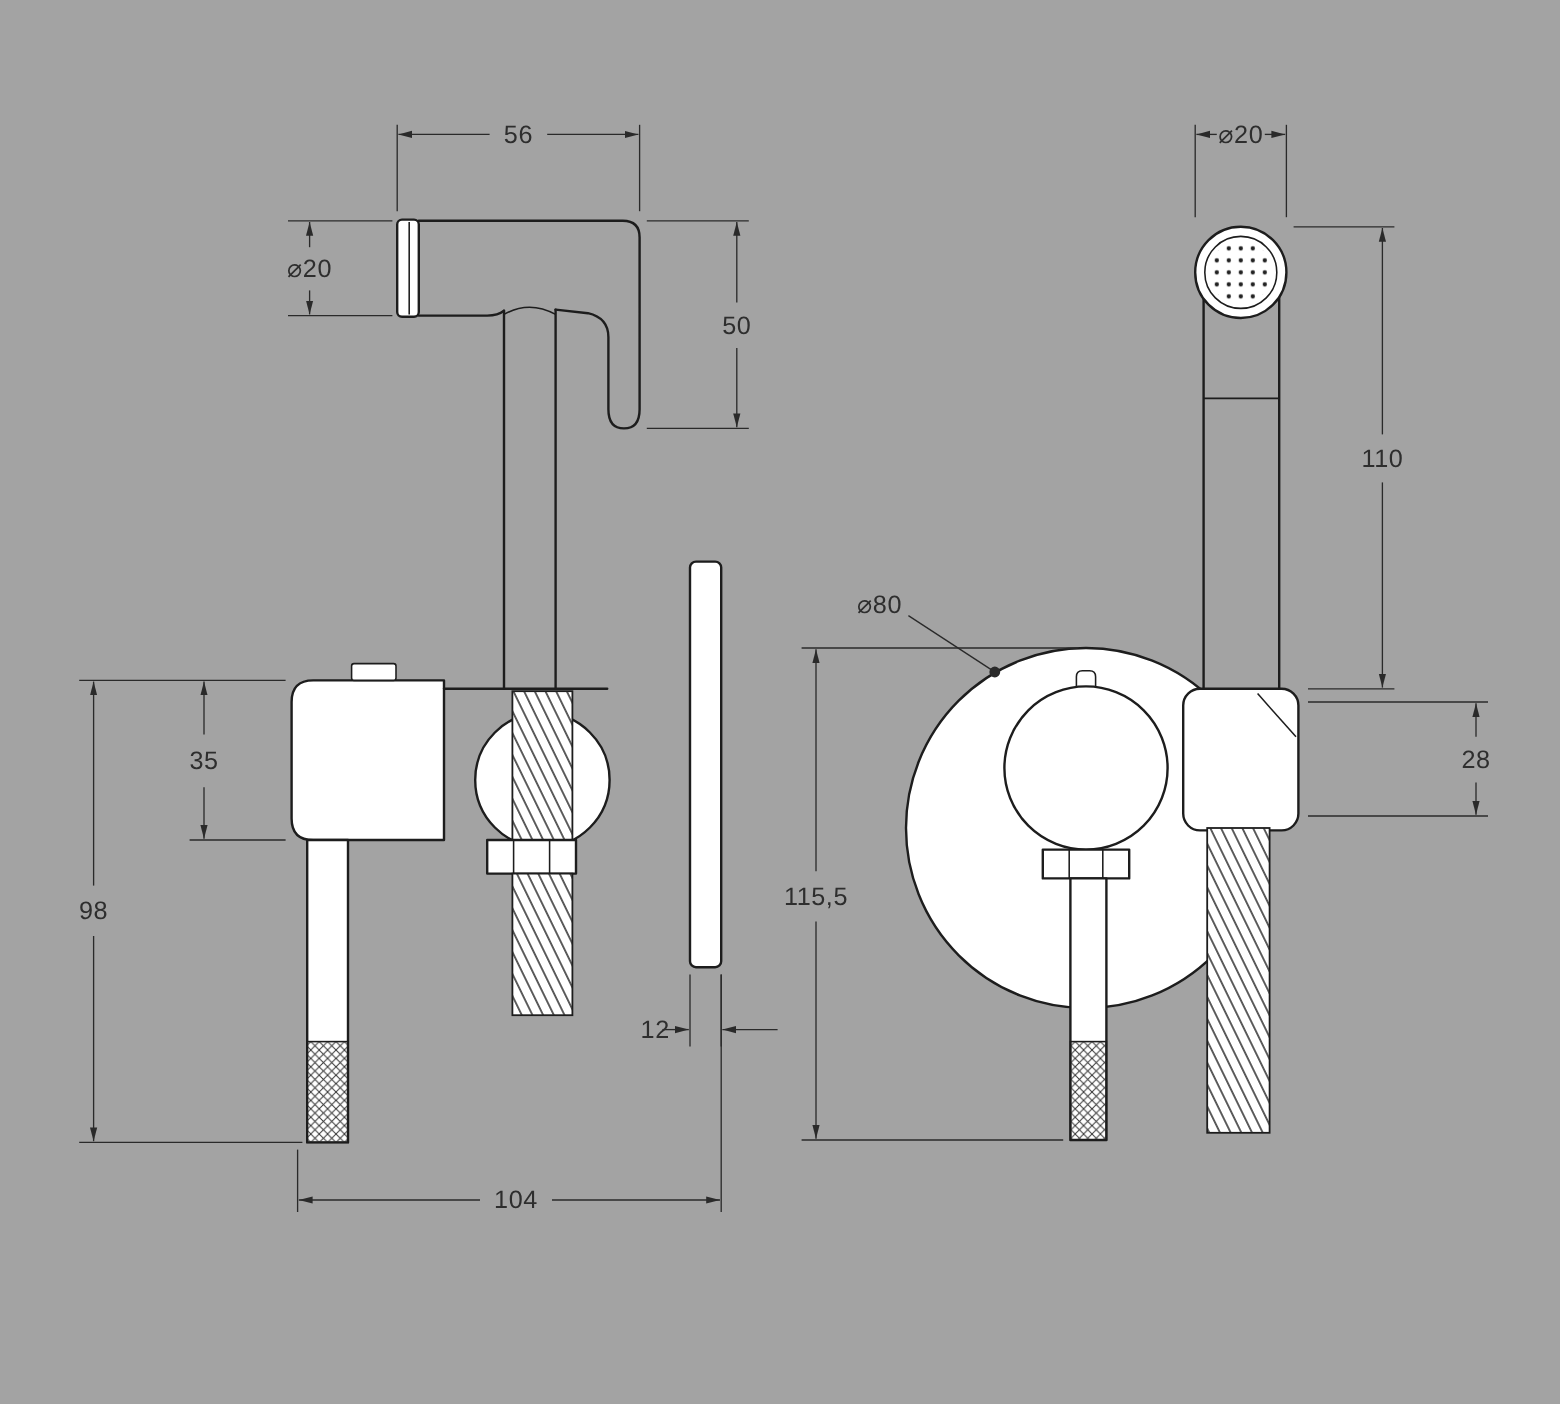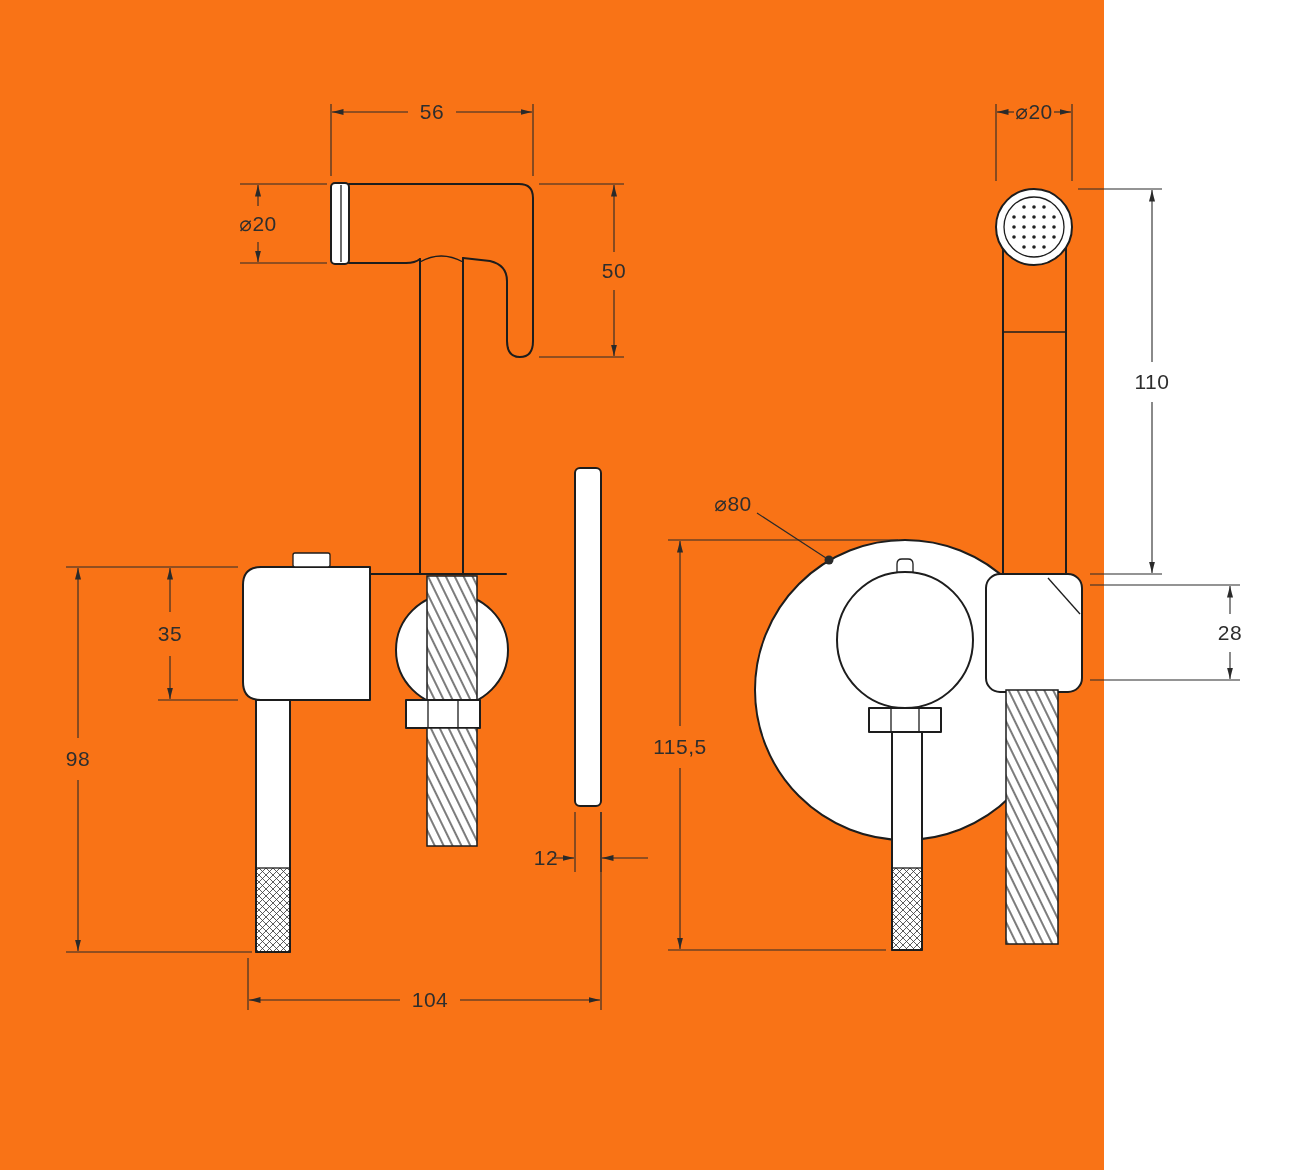--- a/index.html
+++ b/index.html
@@ -1,17 +1,17 @@
 <!DOCTYPE html>
 <html><head>
 <meta charset="utf-8">
 <title>Drawing</title>
 <style>
   html,body{margin:0;padding:0;background:#fff}
-  .canvas{width:1104px;height:1170px;position:relative;background:#f97316}
+  .canvas{width:1300px;height:1170px;position:relative;background:#a3a3a3}
   .obj{fill:none;stroke:#1d1d1d;stroke-width:2;stroke-linecap:round;stroke-linejoin:round}
   .objf{fill:#fff;stroke:#1d1d1d;stroke-width:2;stroke-linejoin:round}
   .thin{fill:none;stroke:#1d1d1d;stroke-width:1.3}
   .thinf{fill:#fff;stroke:#1d1d1d;stroke-width:1.3}
   .dim{fill:none;stroke:#2a2a2a;stroke-width:1.1}
   .dtext{font-family:"Liberation Sans",sans-serif;font-size:21px;fill:#2e2e2e;text-anchor:middle;letter-spacing:.5px}
 </style>
 </head>
 <body>
 

